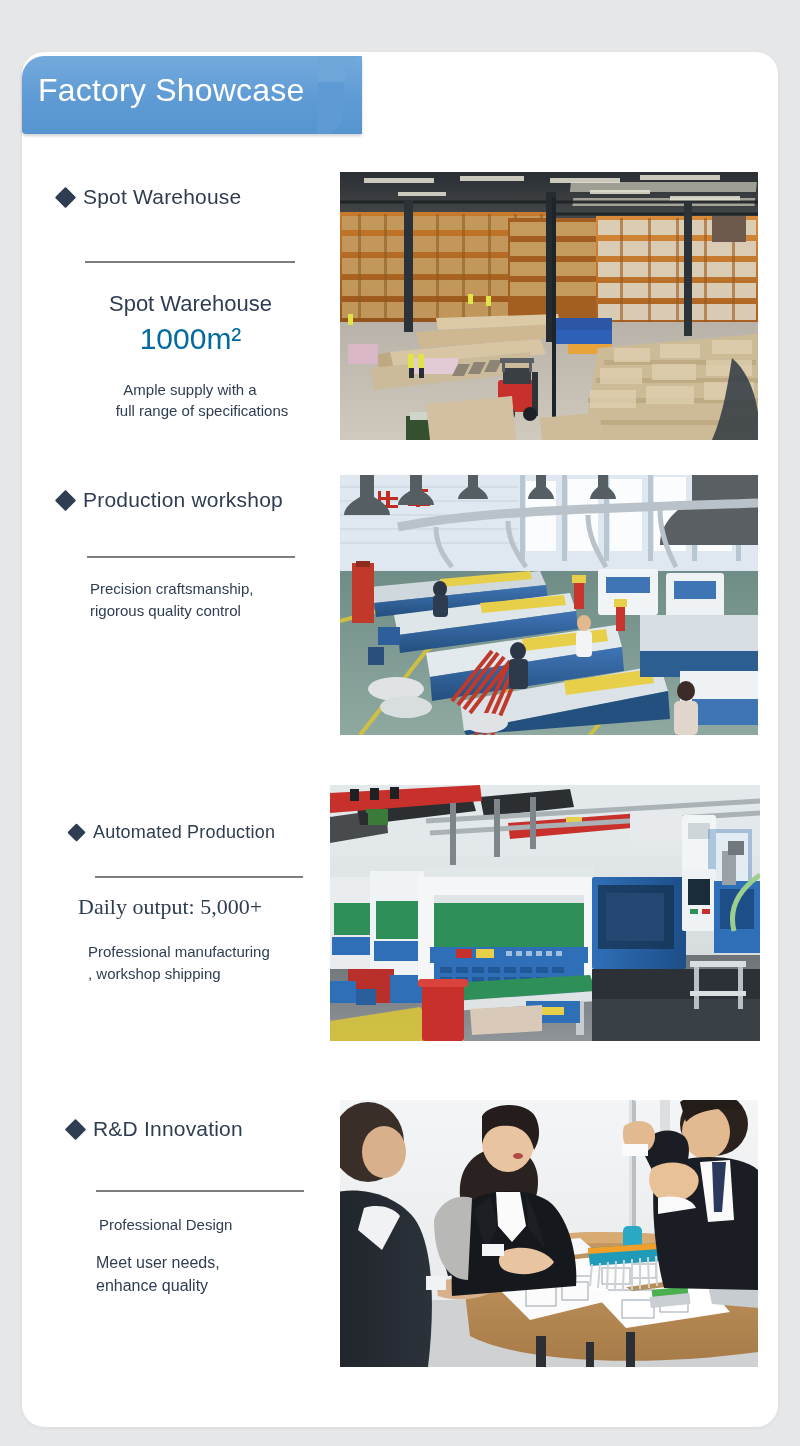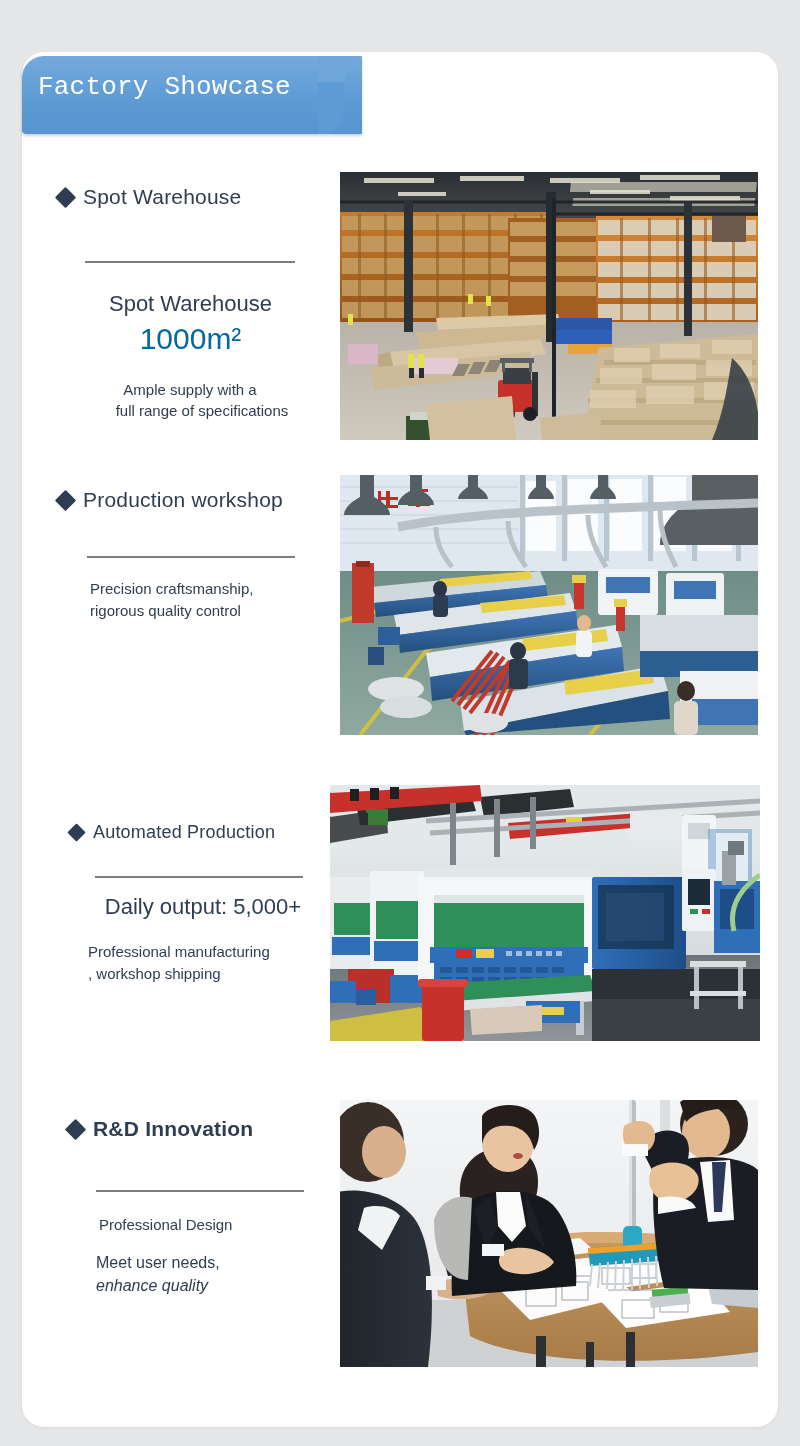--- a/index.html
+++ b/index.html
@@ -25,22 +25,22 @@
     border-top-left-radius:22px;
     border-bottom-left-radius:4px;
     box-shadow:0 2px 3px rgba(0,0,0,.18);
   }
   .header-tab-curve{
     position:absolute;left:318px;top:56px;width:48px;height:78px;overflow:hidden;
   }
   .header-tab-curve svg{display:block;}
   .header-title{
     position:absolute;left:38px;top:72px;
-    font-size:26px;color:#ffffff;letter-spacing:.2px;
-    font-family:Liberation Mono, monospace;
+    font-size:32px;color:#ffffff;letter-spacing:.2px;
+    font-family:Liberation Sans, sans-serif;
     z-index:4;white-space:nowrap;text-align:right;
   }
 
   
   .section{position:absolute;left:0;top:0;}
 
   .sec-title{
     display:flex;align-items:center;gap:10px;
     color:#2f3d52;white-space:nowrap;
   }
@@ -428,21 +428,21 @@
 
   <div class="section">
 
     <div class="sec-title small" style="position:absolute;left:70px;top:822px;">
       <span class="diamond"></span>
       <span class="label">Automated Production</span>
     </div>
 
     <div class="divider" style="position:absolute;left:95px;top:876px;width:208px;"></div>
 
-    <div class="big-line" style="position:absolute;left:78px;top:894px;width:250px;text-align:center;">Daily output: 5,000+</div>
+    <div class="big-line" style="position:absolute;left:78px;top:894px;width:250px;text-align:left;font-family:Liberation Serif, serif;">Daily output: 5,000+</div>
 
     <div class="sub-line" style="position:absolute;left:88px;top:941px;width:246px;">Professional manufacturing</div>
     <div class="sub-line" style="position:absolute;left:88px;top:963px;width:246px;">, workshop shipping</div>
 
     <div class="photo" style="left:330px;top:785px;width:430px;height:256px;">
       <svg viewBox="0 0 430 256" preserveAspectRatio="none">
         <defs>
           <linearGradient id="a-bg" x1="0" y1="0" x2="0" y2="1">
             <stop offset="0" stop-color="#e9edef"></stop>
               <stop offset="1" stop-color="#cdd3d6"></stop>
@@ -591,30 +591,30 @@
         </g>
 
         <rect x="0" y="196" width="26" height="22" fill="#2f6fb8"></rect>
         <rect x="26" y="204" width="20" height="16" fill="#2a5f9e"></rect>
       </svg>
     </div>
   </div>
 
   <div class="section">
 
-    <div class="sec-title" style="position:absolute;left:68px;top:1117px;font-weight:bold;">
+    <div class="sec-title" style="position:absolute;left:68px;top:1117px;">
       <span class="diamond"></span>
       <span class="label">R&amp;D Innovation</span>
     </div>
 
     <div class="divider" style="position:absolute;left:96px;top:1190px;width:208px;"></div>
 
     <div class="sub-line" style="position:absolute;left:99px;top:1214px;width:230px;">Professional Design</div>
     <div class="sub-line" style="position:absolute;left:96px;top:1251px;width:230px;font-size:16px;">Meet user needs,</div>
-    <div class="sub-line" style="position:absolute;left:96px;top:1274px;width:230px;font-size:16px;font-style:italic;">enhance quality</div>
+    <div class="sub-line" style="position:absolute;left:96px;top:1274px;width:230px;font-size:16px;">enhance quality</div>
 
     <div class="photo" style="left:340px;top:1100px;width:418px;height:267px;">
       <svg viewBox="0 0 418 267" preserveAspectRatio="none">
         <defs>
           <linearGradient id="m-wall" x1="0" y1="0" x2="0" y2="1">
             <stop offset="0" stop-color="#f4f5f6"></stop>
               <stop offset="1" stop-color="#e4e6e8"></stop>
           </linearGradient>
           <linearGradient id="m-table" x1="0" y1="0" x2="0" y2="1">
             <stop offset="0" stop-color="#c79a63"></stop>

